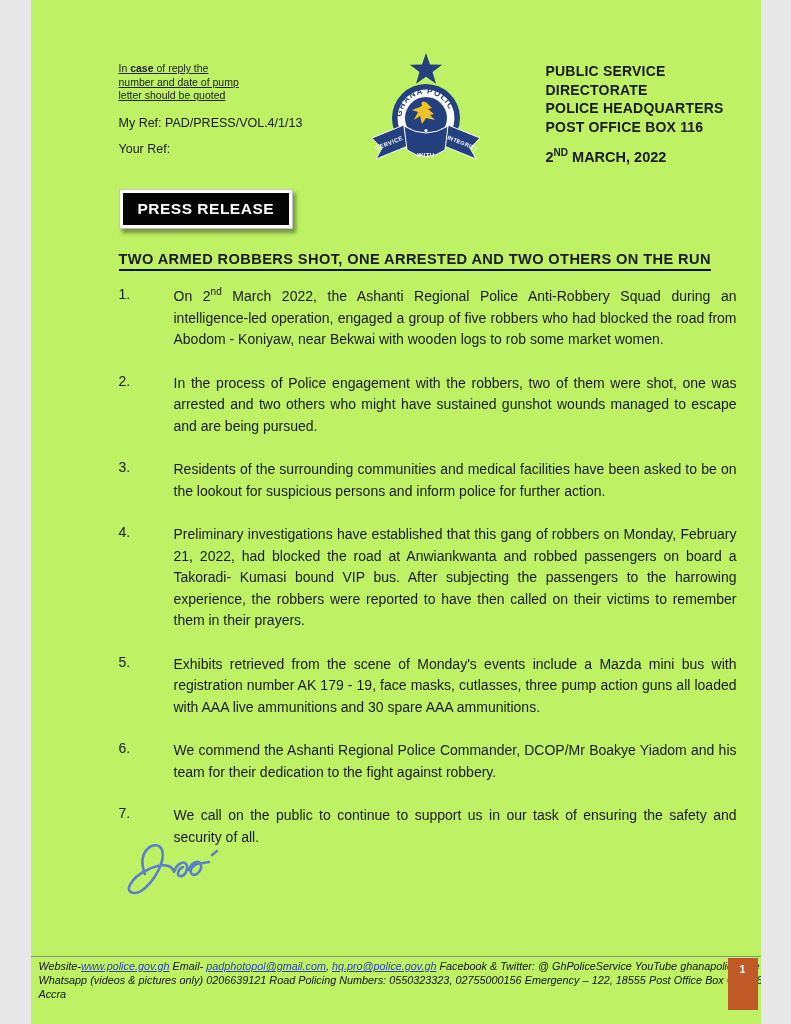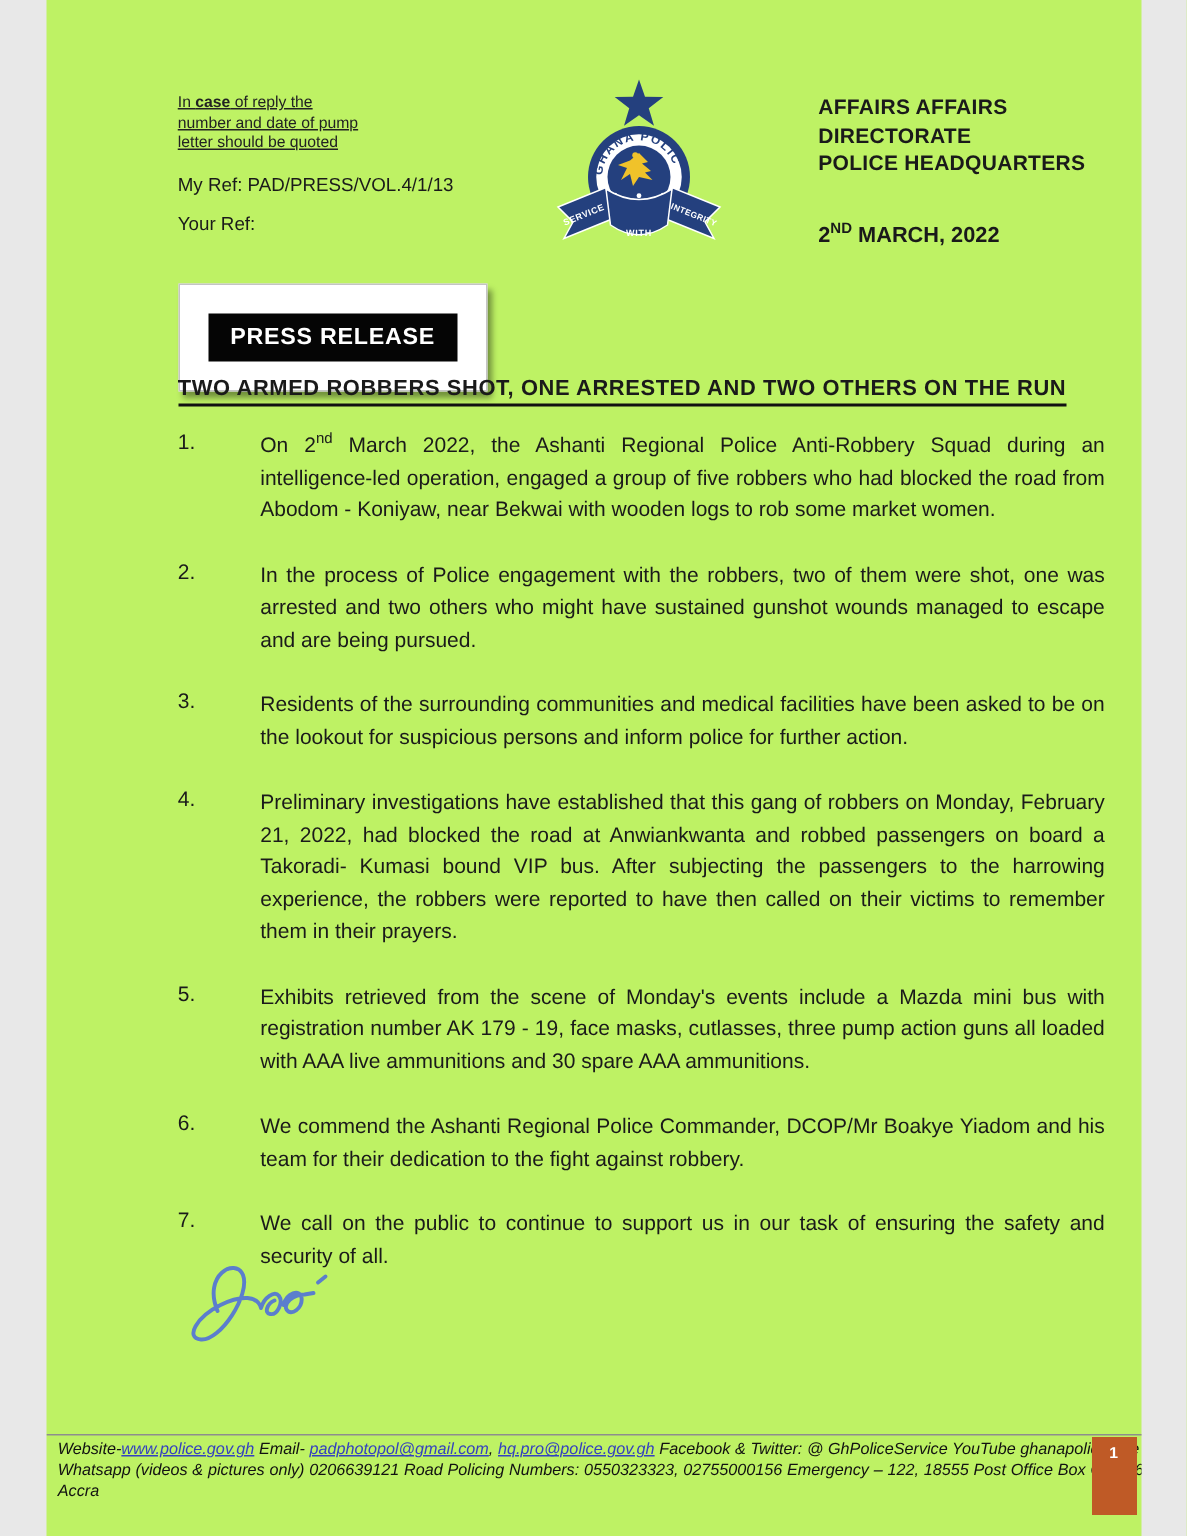--- a/index.html
+++ b/index.html
@@ -14,21 +14,21 @@
   .myref  { position:absolute; left:88px; top:116px; font-size:12.5px; }
   .yourref{ position:absolute; left:88px; top:142px; font-size:12.5px; }
   .addr { position:absolute; left:515px; top:62px; font-size:14px; font-weight:bold; line-height:18.5px; letter-spacing:0.2px; }
   .date { position:absolute; left:515px; top:149px; font-size:14.5px; font-weight:bold; }
   sup { font-size:10px; vertical-align:super; line-height:0; }
   .crest { position:absolute; left:333px; top:50px; width:124px; height:134px; }
   .crest text { font-family:"Liberation Sans","DejaVu Sans",sans-serif; font-weight:bold; }
 
   
   .press-wrap { position:absolute; left:88px; top:189px; display:inline-block; background:#fff;
-    border:1px solid #c4c4c4; padding:19px; box-shadow:3px 4px 4px rgba(0,0,0,0.40); }
+    border:1px solid #c4c4c4; padding:3px; box-shadow:3px 4px 4px rgba(0,0,0,0.40); }
   .press-box { background:#050505; color:#fff; font-weight:bold; font-size:15.5px; letter-spacing:0.5px; padding:7px 15px; }
 
   
   .headline { position:absolute; left:88px; top:251px; width:625px; font-weight:bold; font-size:14.6px;
     letter-spacing:0.4px; white-space:nowrap; }
   .hl-underline { border-bottom:2px solid #111; padding-bottom:2px; }
 
   
   .list { position:absolute; left:88px; top:286px; width:618px; }
   .item { display:flex; margin-bottom:22px; }
@@ -90,22 +90,23 @@
       <polygon points="8,88 40,75 44,96 12,109 18,98" fill="#24407e" stroke="#ffffff" stroke-width="1"></polygon>
       <polygon points="116,88 84,75 80,96 112,109 106,98" fill="#24407e" stroke="#ffffff" stroke-width="1"></polygon>
       <path d="M40 76 Q62 90 84 76 L81 100 Q62 113 43 100 Z" fill="#24407e" stroke="#ffffff" stroke-width="1"></path>
       <text x="26" y="95" transform="rotate(-22 26 95)" font-size="6" fill="#ffffff" text-anchor="middle" letter-spacing="0.4">SERVICE</text>
       <text x="98" y="95" transform="rotate(22 98 95)" font-size="5.6" fill="#ffffff" text-anchor="middle" letter-spacing="0.3">INTEGRITY</text>
       <text x="62" y="107" font-size="6" fill="#ffffff" text-anchor="middle" letter-spacing="0.5">WITH</text>
     </g>
   </svg>
 
   <div class="addr">
-    <div>AFFAIRS AFFAIRS DIRECTORATE</div>
+    <div>PUBLIC SERVICE DIRECTORATE</div>
     <div>POLICE HEADQUARTERS</div>
+    <div>POST OFFICE BOX 116</div>
   </div>
   <div class="date">
     <span>2</span><sup>ND</sup><span> MARCH, 2022</span>
   </div>
 
   <div class="press-wrap">
     <div class="press-box">PRESS RELEASE</div>
   </div>
 
   <div class="headline">

